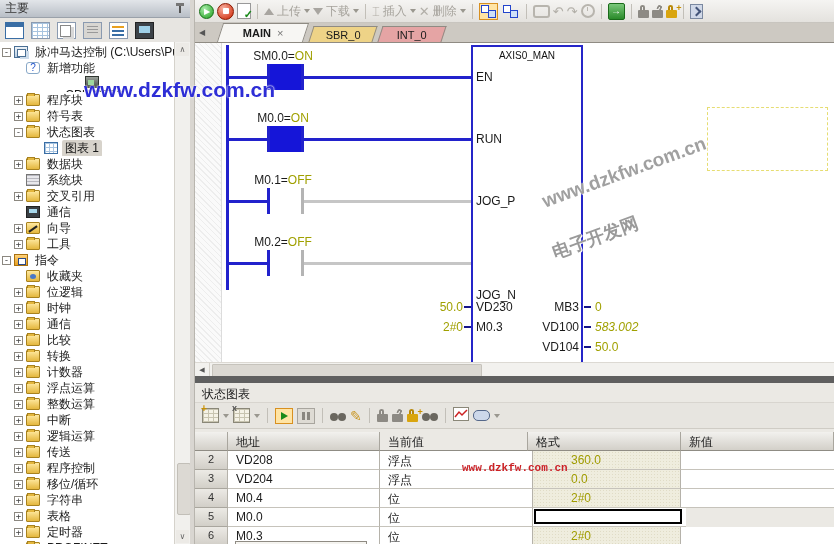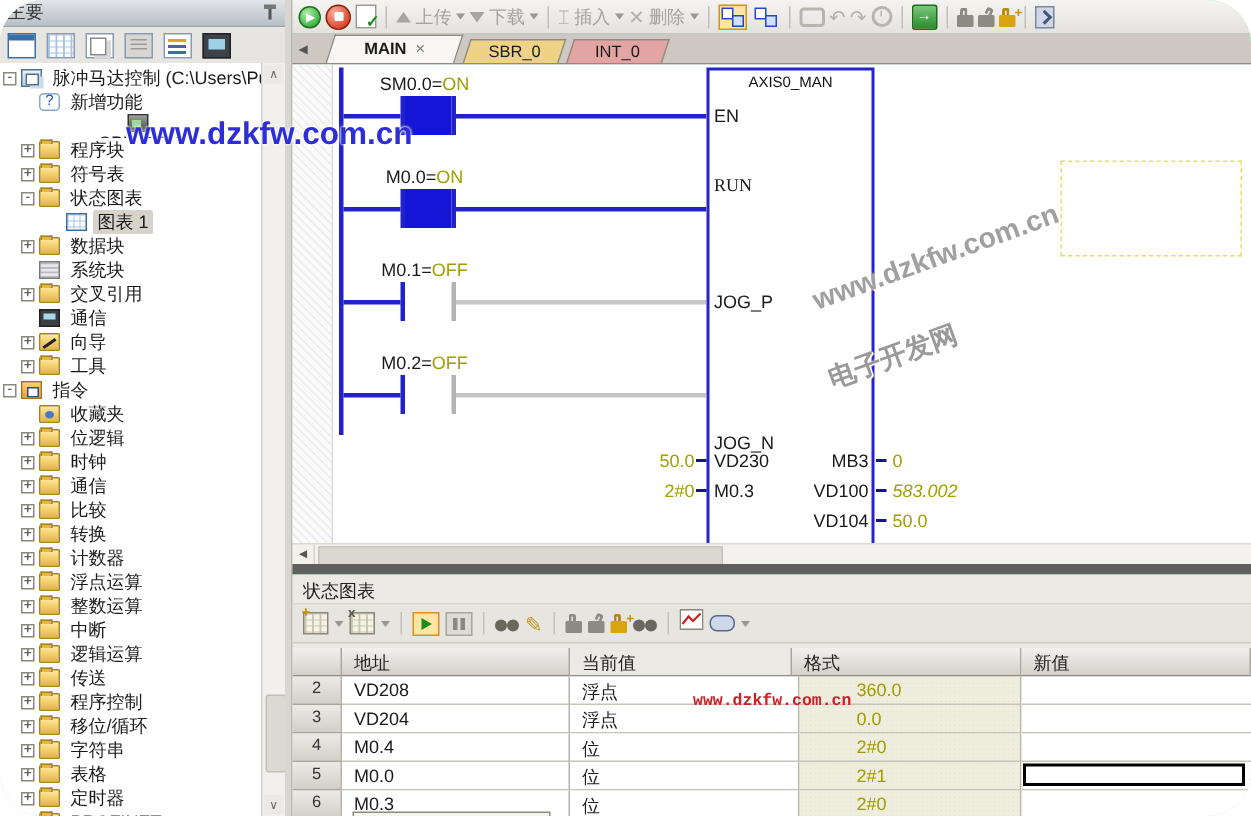--- a/index.html
+++ b/index.html
@@ -1,16 +1,16 @@
 <!DOCTYPE html>
 <html><head>
 <meta charset="utf-8">
 <style>
   html,body{margin:0;padding:0;}
-  .app{position:relative;width:834px;height:544px;background:#86efac;font-family:"Liberation Sans",sans-serif;overflow:hidden;color:#1a1a1a;border-radius:29px;}
+  .app{position:relative;width:834px;height:544px;background:#f0abfc;font-family:"Liberation Sans",sans-serif;overflow:hidden;color:#1a1a1a;}
   
   .lp{position:absolute;left:0;top:0;width:190px;height:544px;background:#e9e7e3;}
   .lp-header{height:17px;background:linear-gradient(#e2e5e9,#b9bfc7);border-bottom:1px solid #9aa1aa;font-size:12px;color:#333;display:flex;align-items:center;justify-content:space-between;padding:0 5px;}
   .pin{width:10px;height:12px;position:relative;}
   .pin::before{content:"";position:absolute;left:4px;top:1px;width:2px;height:9px;background:#555;}
   .pin::after{content:"";position:absolute;left:1px;top:0;width:8px;height:3px;background:#777;}
   .lp-tools{height:24px;background:#e7e5e1;border-bottom:1px solid #cac7c1;display:flex;align-items:center;gap:7px;padding:0 5px;}
   .lpt{width:17px;height:15px;border:1px solid #8a9ab0;background:#fff;position:relative;flex:none;}
   .lpt.t1{border-color:#3a6ea5;}.lpt.t1::before{content:"";position:absolute;left:0;top:0;right:0;height:4px;background:#3a6ea5;}
   .lpt.t2{background-image:linear-gradient(#a8c4e0 1px,transparent 1px),linear-gradient(90deg,#a8c4e0 1px,transparent 1px);background-size:5px 4px;}
@@ -441,21 +441,21 @@
       <div class="wire w1"></div>
       <div class="cbar l"></div>
       <div class="cbar r"></div>
       <div class="wire w2"></div>
     </div>
 
     <div class="block">
       <div class="btitle">AXIS0_MAN</div>
     </div>
     <div class="pinl" style="top:27px;">EN</div>
-    <div class="pinl" style="top:73px;font-family:Liberation Serif, serif;">RUN</div>
+    <div class="pinl" style="top:89px;">RUN</div>
     <div class="pinl" style="top:151px;">JOG_P</div>
     <div class="pinl" style="top:213px;margin-top:32px;">JOG_N</div>
     <div class="pinl" style="top:257px;">VD230</div>
     <div class="pinl" style="top:277px;">M0.3</div>
     <div class="pinr" style="top:257px;">MB3</div>
     <div class="pinr" style="top:277px;">VD100</div>
     <div class="pinr" style="top:297px;">VD104</div>
 
     <div class="ioval ival" style="top:257px;">50.0</div>
     <div class="ioval ival" style="top:277px;">2#0</div>
@@ -538,21 +538,20 @@
           <div class="scell c-num">4</div>
           <div class="scell c-addr">M0.4</div>
           <div class="scell c-fmt">位</div>
           <div class="scell c-cur">2#0</div>
           <div class="scell c-new"></div>
         </div>
         <div class="srow">
           <div class="scell c-num">5</div>
           <div class="scell c-addr">M0.0</div>
           <div class="scell c-fmt">位</div>
-          <div class="scell c-cur">2#1</div>
           <div class="scell c-new">
             <div class="newinput"></div>
           </div>
         </div>
         <div class="srow">
           <div class="scell c-num">6</div>
           <div class="scell c-addr">M0.3</div>
           <div class="scell c-fmt">位</div>
           <div class="scell c-cur">2#0</div>
           <div class="scell c-new"></div>

